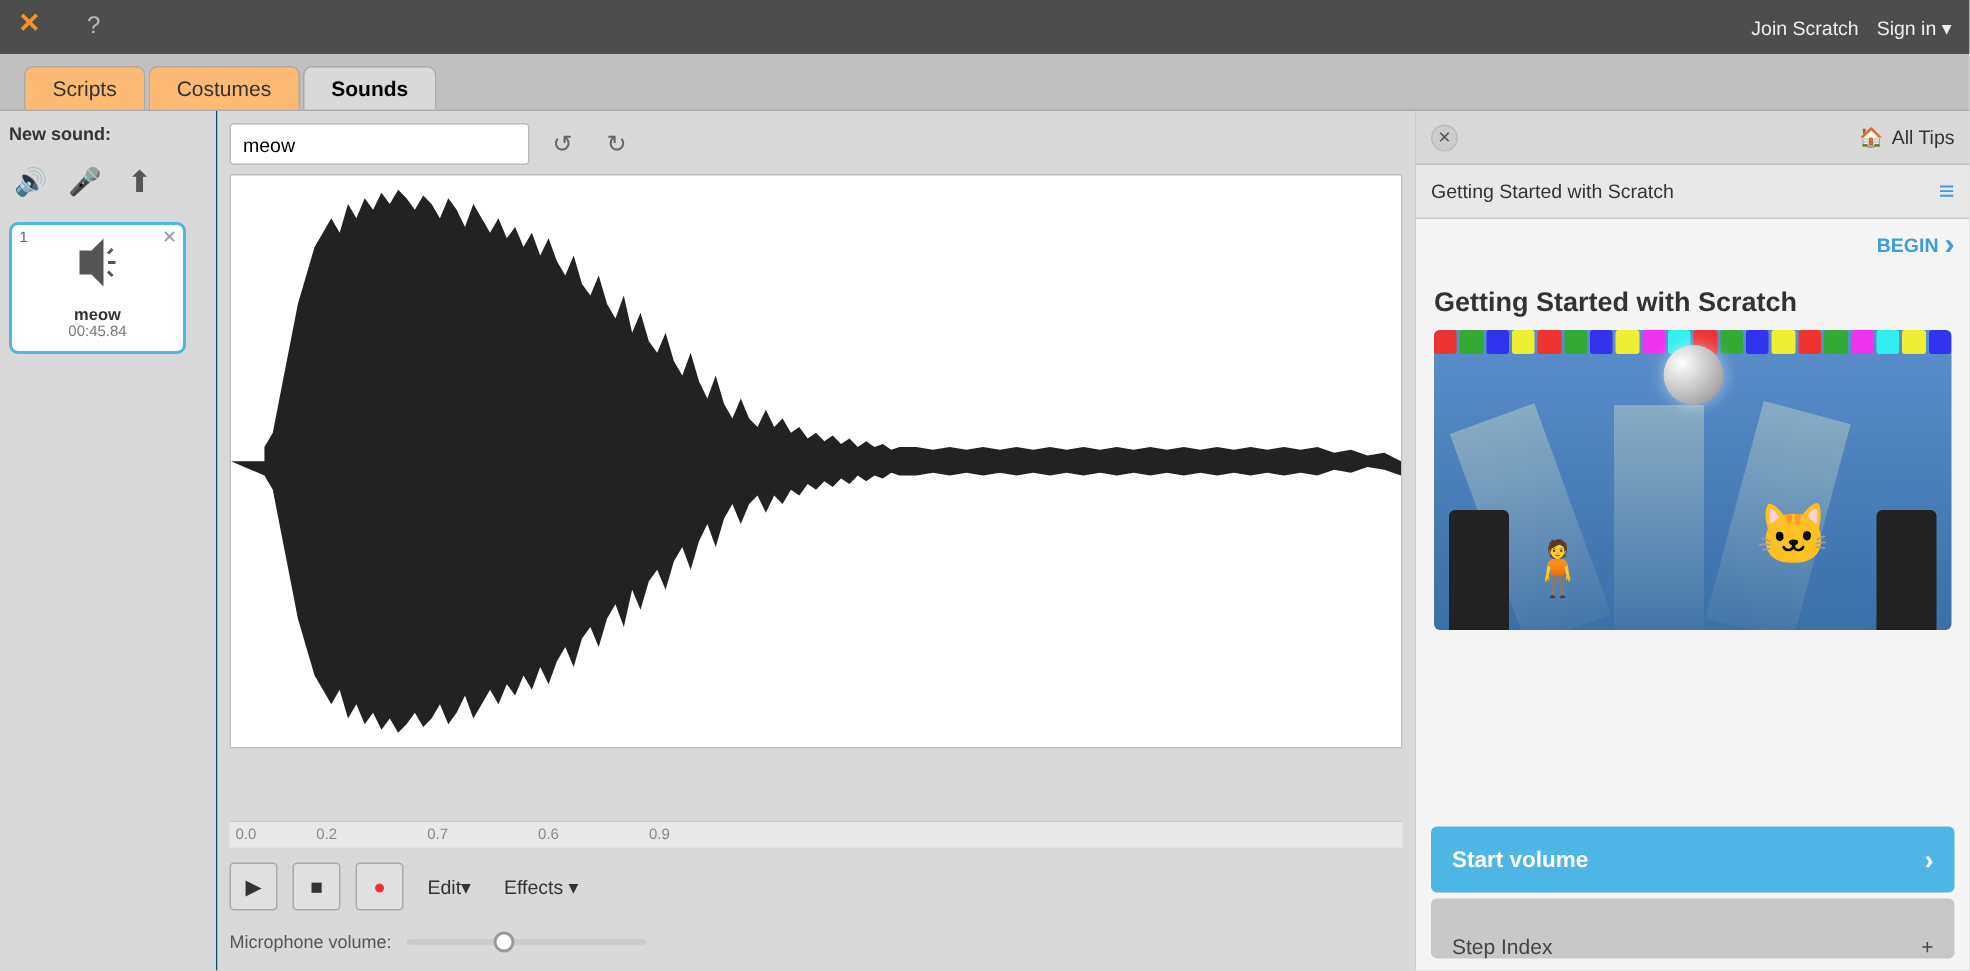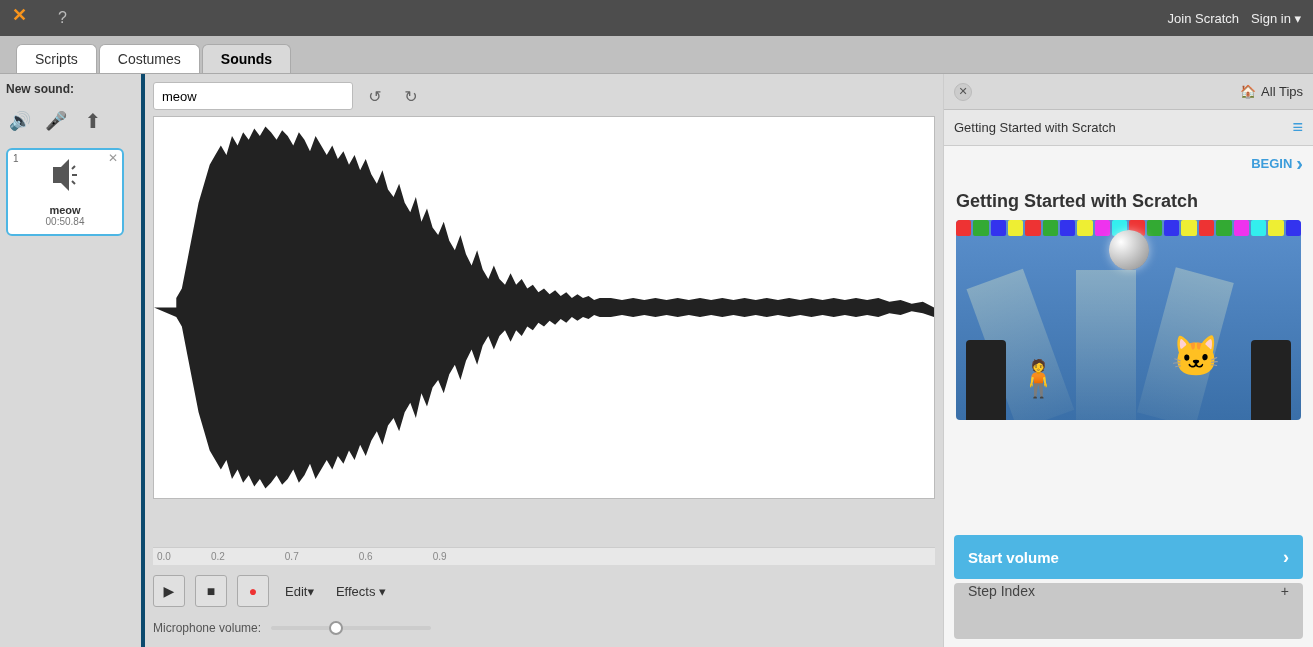--- a/index.html
+++ b/index.html
@@ -27,42 +27,42 @@
       align-items: flex-end;
       padding-left: 16px;
       gap: 2px;
       border-bottom: 1px solid #aaa;
     }
     .tab {
       padding: 6px 18px;
       border-radius: 6px 6px 0 0;
       font-size: 14px;
       cursor: pointer;
-      background: #ffffff;
+      background: #fdba74;
       color: #333;
       border: 1px solid #aaa;
       border-bottom: none;
     }
     .tab.active {
       background: #d9d9d9;
       color: #000;
       font-weight: bold;
     }
 
     
     #main {
       display: flex;
       height: calc(647px - 74px);
     }
 
     
     #sidebar {
       width: 145px;
       background: #d9d9d9;
-      border-right: 4px solid #0c4a6e;
+      border-right: 1px solid #0c4a6e;
       display: flex;
       flex-direction: column;
       padding: 8px 6px;
       gap: 6px;
     }
     #new-sound-label {
       font-size: 12px;
       font-weight: bold;
       color: #333;
       margin-bottom: 4px;
@@ -432,27 +432,27 @@
       justify-content: space-between;
       padding: 0 14px;
     }
     #start-moving-chevron { font-size: 18px; }
 
     
     #step-index-btn {
       background: #c8c8c8;
       color: #444;
       border: none;
-      height: 56px;
+      height: 40px;
       margin: 0 10px 8px 10px;
       border-radius: 4px;
       font-size: 14px;
       cursor: pointer;
       display: flex;
-      align-items: flex-start;
+      align-items: flex-end;
       justify-content: space-between;
       padding: 0 14px;
     }
 
     
     #waveform-svg {
       width: 100%;
       height: 100%;
     }
   </style>
@@ -501,21 +501,21 @@
       <span class="sound-item-close">✕</span>
       <div class="sound-item-icon">
         <svg width="36" height="36" viewBox="0 0 36 36">
           <polygon points="6,10 6,26 14,26 22,34 22,2 14,10" fill="#555"></polygon>
           <line x1="25" y1="12" x2="28" y2="9" stroke="#555" stroke-width="2"></line>
           <line x1="25" y1="18" x2="30" y2="18" stroke="#555" stroke-width="2"></line>
           <line x1="25" y1="24" x2="28" y2="27" stroke="#555" stroke-width="2"></line>
         </svg>
       </div>
       <div class="sound-item-name">meow</div>
-      <div class="sound-item-duration">00:50.84</div>
+      <div class="sound-item-duration">00:45.84</div>
     </div>
   </div>
 
   <div id="content">
 
     <div id="sound-name-bar">
       <input type="text" id="sound-name-input" value="meow" style="">
       <button class="icon-btn" title="Undo">
         <span>↺</span>
       </button>

